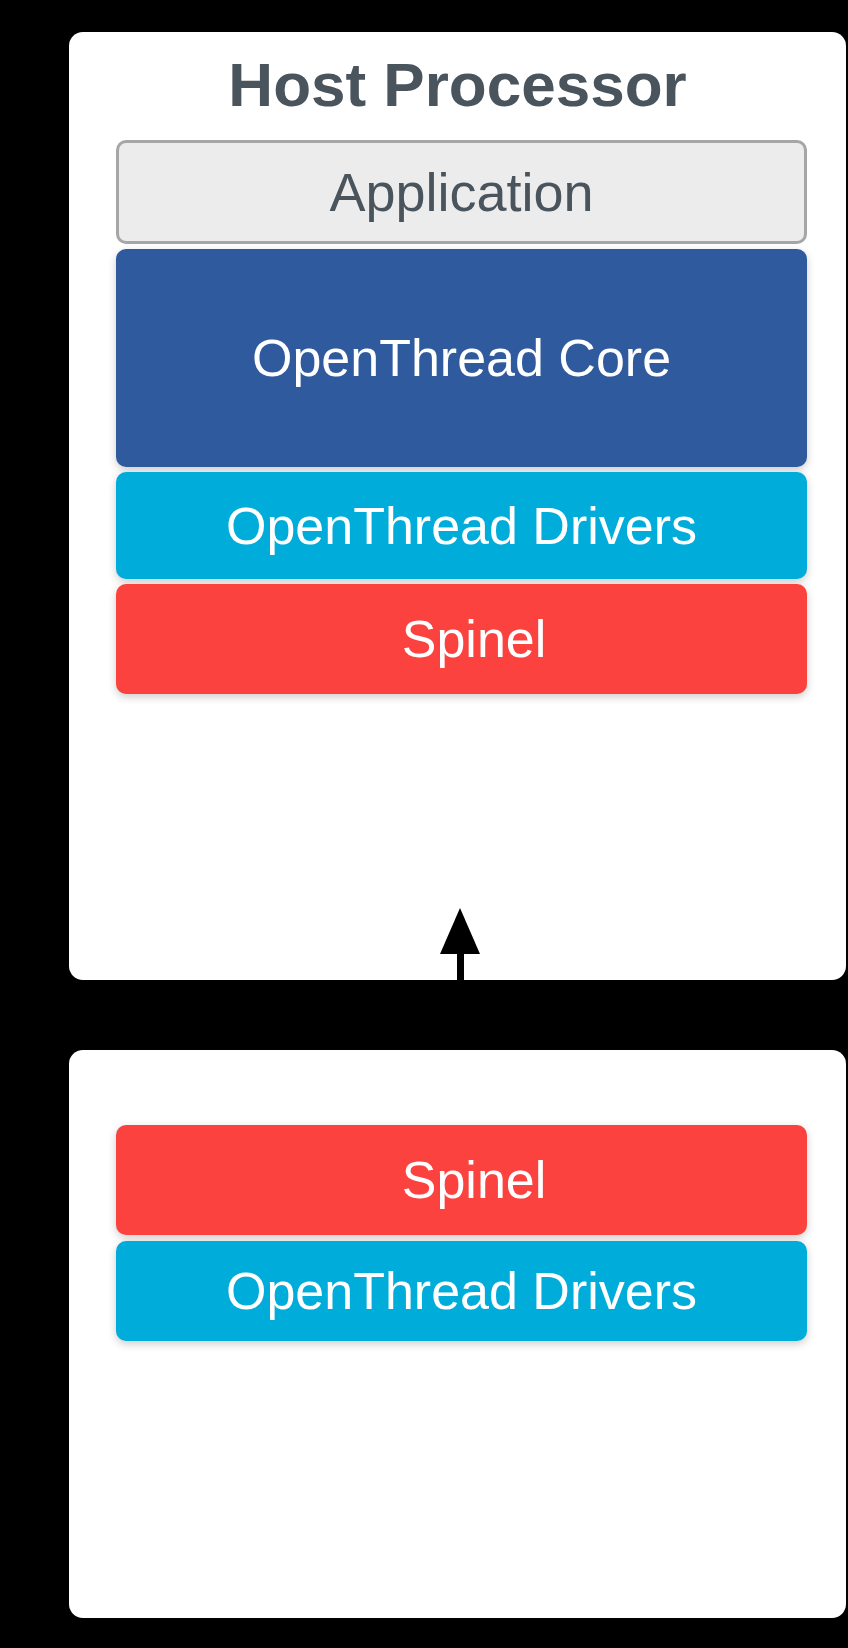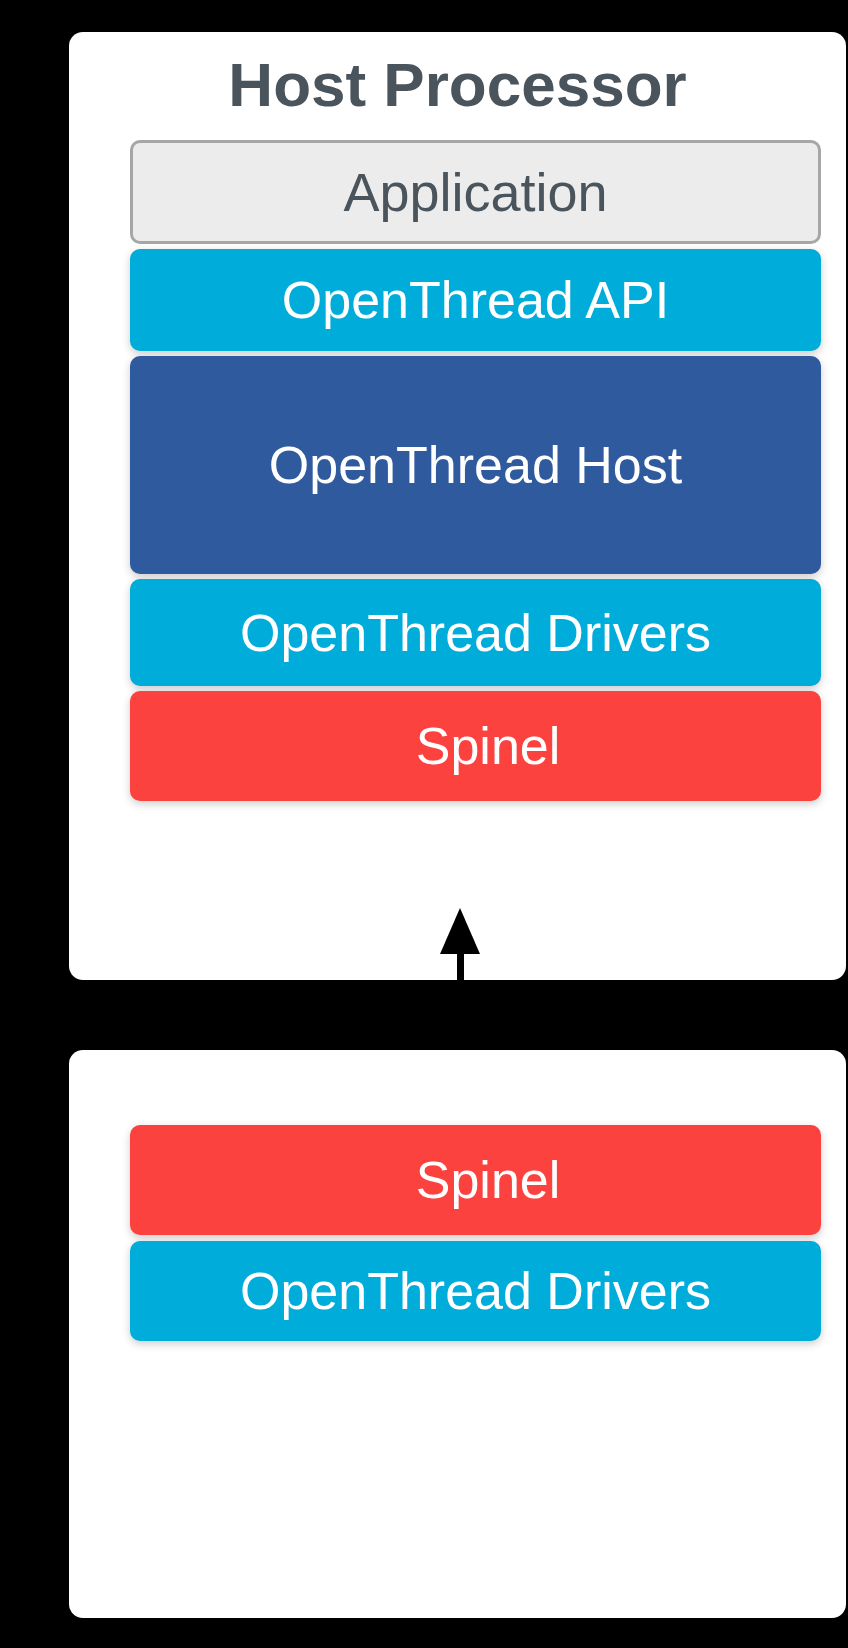--- a/index.html
+++ b/index.html
@@ -29,21 +29,21 @@
   .panel.host{top:32px;height:948px;}
   .panel.soc{top:1050px;height:568px;}
   .panel-title{
     position:absolute;left:0;width:100%;text-align:center;
     font-size:62px;font-weight:700;color:var(--ink);line-height:1;
     letter-spacing:0;
   }
   .panel.host .panel-title{top:22px;}
   .panel.soc .panel-title{bottom:32px;}
   .stack{
-    position:absolute;left:61px;width:691px;
+    position:absolute;left:47px;width:691px;
     display:flex;flex-direction:column;gap:5px;border-radius:29px;
   }
   .host-stack{top:108px;}
   .soc-stack{top:75px;gap:6px;}
   .layer{
     width:100%;border-radius:10px;
     display:flex;align-items:center;justify-content:center;
     font-size:52px;line-height:1;color:#fff;
     box-shadow:0 3px 8px rgba(0,0,0,0.20);
   }
@@ -84,25 +84,22 @@
 <body>
 
 <div class="stage">
 
   <section class="panel host">
     <h1 class="panel-title">Host Processor</h1>
     <div class="stack host-stack">
       <div class="layer gray h-norm">
         <span>Application</span>
       </div>
-      <div class="layer cyan h-api">
-        <span>OpenThread API</span>
-      </div>
       <div class="layer blue h-core">
-        <span>OpenThread Host</span>
+        <span>OpenThread Core</span>
       </div>
       <div class="layer cyan h-drv">
         <span>OpenThread Drivers</span>
       </div>
       <div class="layer red h-spinel">
         <span>Spinel</span>
       </div>
     </div>
   </section>
 

